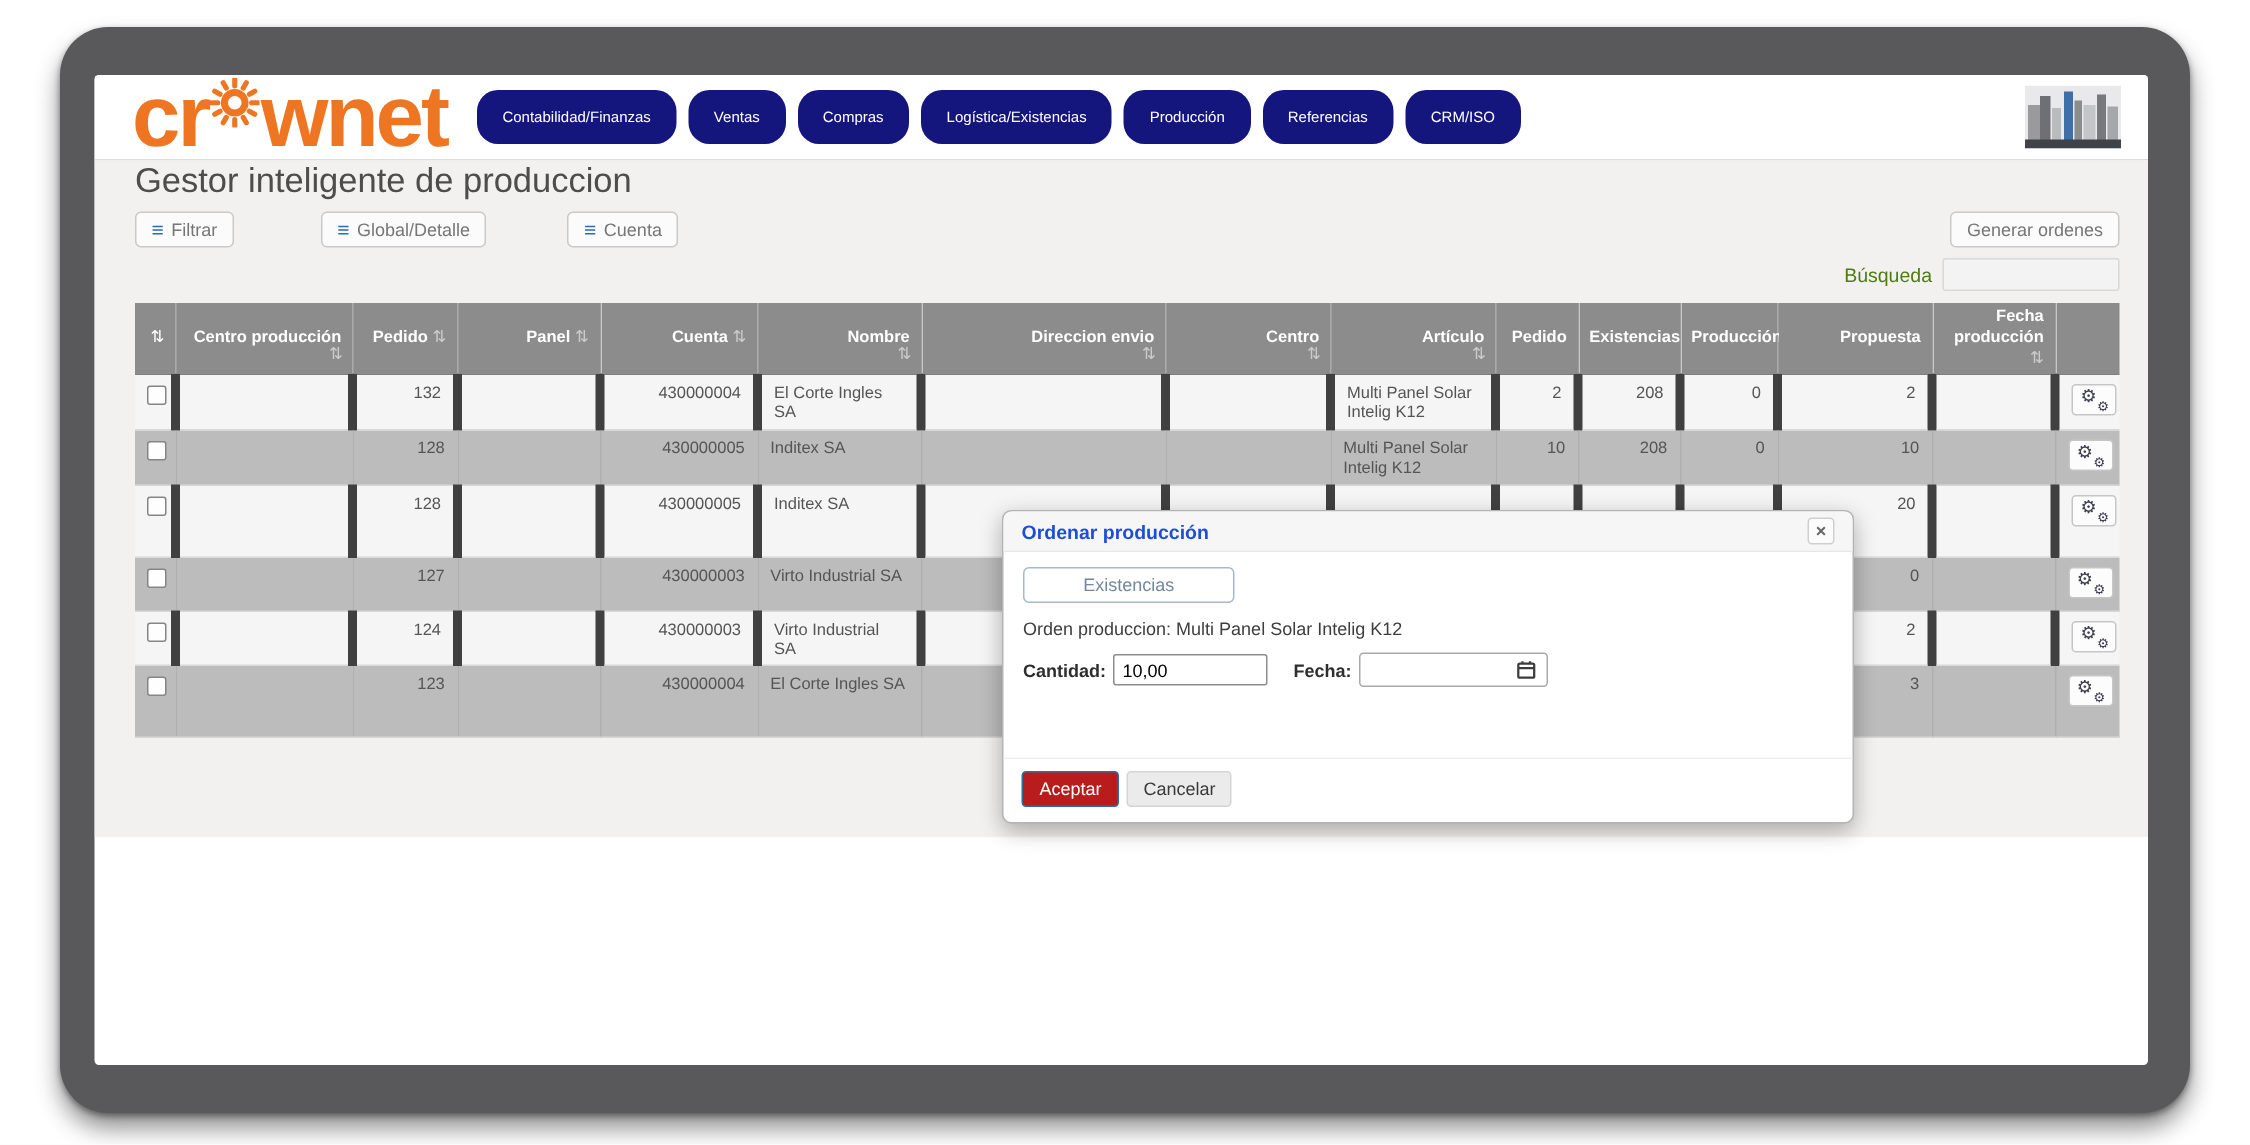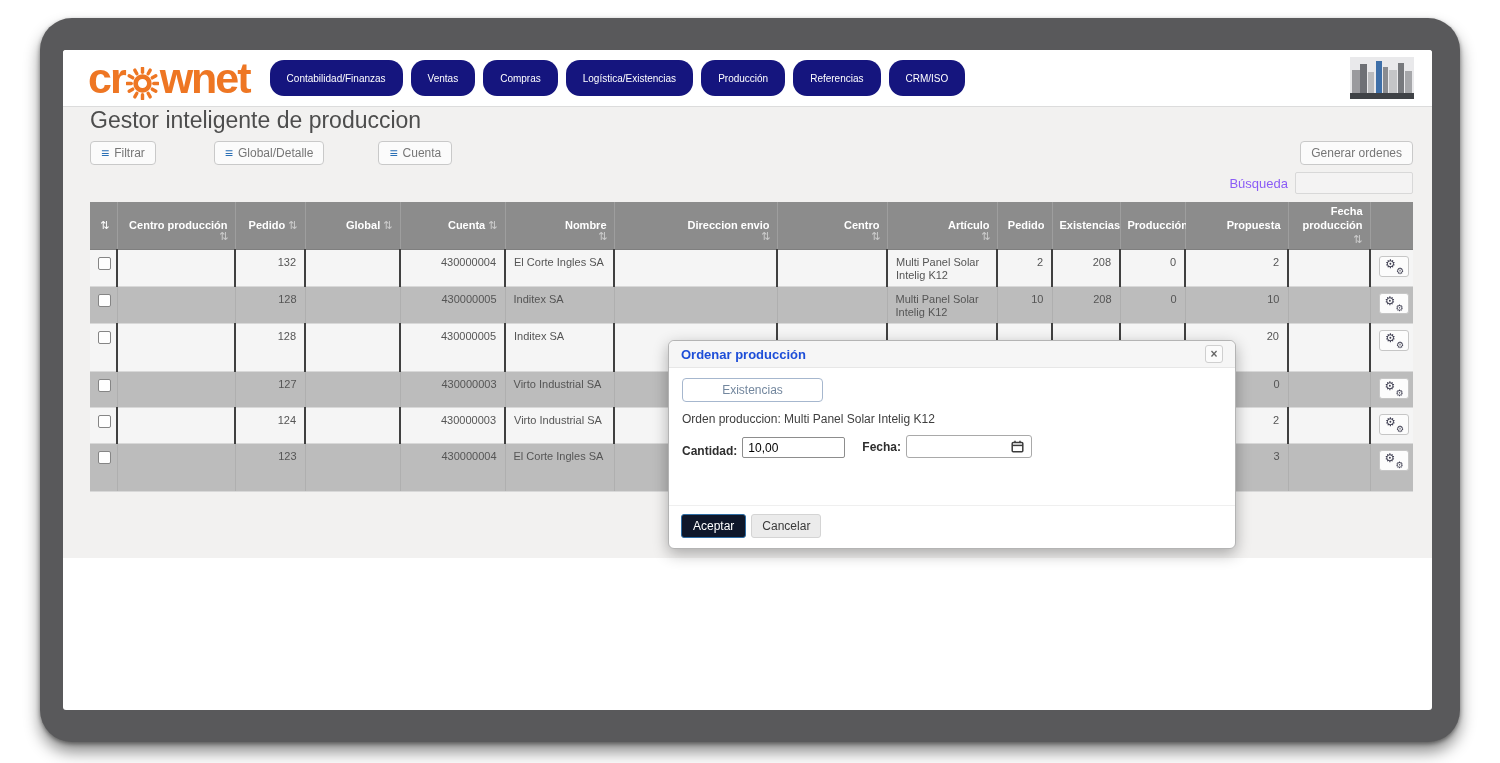--- a/index.html
+++ b/index.html
@@ -9,56 +9,56 @@
   
   .frame { position:absolute; left:40px; top:18px; width:1420px; height:724px;
            background:#59595b; border-radius:32px;
            box-shadow:0 10px 16px rgba(0,0,0,.45), 0 2px 4px rgba(0,0,0,.4); }
   .screen { position:absolute; left:23px; top:32px; width:1369px; height:660px;
             background:#fff; border-radius:3px; overflow:hidden; }
 
   
   .topbar { height:57px; display:flex; align-items:center; padding:0 10px 0 25px;
             border-bottom:1px solid #dcdcdc; background:#fff; }
-  .logo { display:flex; align-items:flex-end; font-weight:bold; font-size:43px;
+  .logo { display:flex; align-items:flex-start; font-weight:bold; font-size:58px;
           color:#ee7623; letter-spacing:-2px; line-height:1; cursor:pointer; }
   .logo svg { margin:3px 1px 0; }
   .nav { display:flex; gap:8px; margin-left:20px; }
   .nav-btn { background:#15157e; color:#fff; border:none; border-radius:14px; height:36px;
              padding:0 17px; font-size:10px; font-family:"Liberation Sans",sans-serif; cursor:pointer; }
   .skyline { margin-left:auto; margin-right:8px; display:block; }
 
   
   .content { position:relative; height:451px; background:#f2f1f0; padding:0 19px 0 27px; }
   .page-title { margin:0; font-size:23px; font-weight:400; color:#4d4d4d; }
   .toolbar { display:flex; align-items:center; margin-top:7px; }
   .tbtn { display:inline-flex; align-items:center; gap:5px; height:24px; background:#fbfbfb;
           border:1px solid #c9c9c9; border-radius:4px; color:#767676; font-size:12px;
           padding:0 10px; cursor:pointer; font-family:"Liberation Sans",sans-serif; }
   .tbtn .menu-ic { color:#2a6fb5; font-size:14px; font-weight:bold; }
   .tbtn.global { margin-left:58px; }
   .tbtn.informe { margin-left:54px; }
   .tbtn.generar { margin-left:auto; }
   .search-row { display:flex; justify-content:flex-end; align-items:center; margin-top:7px; }
-  .search-row label { font-size:13px; color:#8b5cf6; margin-right:7px; }
+  .search-row label { font-size:13px; color:#4d7c0f; margin-right:7px; }
   .search-input { width:118px; height:22px; border:1px solid #d8d8d8; background:#f4f3f3;
                   border-radius:2px; padding:0 5px; font-size:12px; }
 
   
   table.grid { margin-top:8px; border-collapse:collapse; table-layout:fixed; width:1323px; font-size:11px; }
   .grid th { position:relative; background:#8c8c8c; color:#fff; font-size:11px; font-weight:bold;
              padding:3px 7px; border-right:1px solid #9e9e9e; border-bottom:1px solid #7f7f7f;
              line-height:1.25; vertical-align:middle; height:40px;text-align:right; }
   .grid th:last-child { border-right:none; }
   .grid th.sortable { cursor:pointer; }
   .sort-ic { color:rgba(255,255,255,.55); font-size:11px; font-weight:normal; }
   .sort-abs { position:absolute; right:6px; bottom:6px; }
   th.c0 .sort-ic { color:#fff; }
   .grid td { padding:6px 8px 3px; color:#555; vertical-align:top; line-height:13px; }
-  tr.row-light td { background:#f5f5f5; border-right:2px solid #404040; border-bottom:1px solid #d8d8d8; }
+  tr.row-light td { background:#f5f5f5; border-right:6px solid #404040; border-bottom:1px solid #d8d8d8; }
   tr.row-dark td  { background:#bcbcbc; border-right:1px solid #afafaf; border-bottom:1px solid #d8d8d8; }
   .grid td:last-child { border-right:none; }
   .ta-r { text-align:right; } .ta-l { text-align:left; } .ta-c { text-align:center; }
   tr.h37 { height:37px; } tr.h36 { height:36px; } tr.h48 { height:48px; }
   .cbx { display:inline-block; width:13px; height:13px; border:1px solid #858585; background:#fefefe;
          border-radius:2px; margin-top:1px; cursor:pointer; }
   .gear-btn { position:relative; width:30px; height:21px; background:#fcfcfc; border:1px solid #c6c6c6;
               border-radius:3px; cursor:pointer; display:inline-block; }
   .gear-btn .g1 { position:absolute; left:5px; top:1px; font-size:12px; color:#3f3f52; line-height:12px; }
   .gear-btn .g2 { position:absolute; right:4px; bottom:0; font-size:9px; color:#3f3f52; line-height:9px; }
@@ -70,29 +70,29 @@
   .modal-header { background:#f6f6f6; border-bottom:1px solid #e7e7e7; border-radius:6px 6px 0 0;
                   padding:0 12px; display:flex; align-items:center; height:27px; flex:0 0 27px; }
   .modal-title { font-size:13px; font-weight:bold; color:#1d4ed8; }
   .modal-close { margin-left:auto; width:18px; height:18px; border:1px solid #cfcfcf; border-radius:3px;
                  background:#fbfbfb; color:#666; font-size:12px; font-weight:bold; line-height:15px;
                  text-align:center; cursor:pointer; padding:0; }
   .modal-body { padding:10px 13px 0; flex:1; }
   .existencias-btn { width:141px; height:24px; background:#fff; border:1px solid #a6b7ce; border-radius:4px;
                      color:#73879e; font-size:12px; cursor:pointer; font-family:"Liberation Sans",sans-serif; }
   .orden-text { font-size:12px; color:#3e3e3e; margin-top:10px; }
-  .form-row { display:flex; align-items:flex-end; margin-top:9px; font-size:12px; }
+  .form-row { display:flex; align-items:center; margin-top:9px; font-size:12px; }
   .flabel { font-weight:bold; color:#2e2e2e; margin-right:5px; }
   .cantidad-input { width:103px; height:21px; border:1px solid #8d8d8d; border-radius:2px;
                     font-size:12px; padding:0 5px; }
   .fecha-wrap { margin-left:17px; display:flex; align-items:center; }
   .fecha-input { width:126px; height:23px; border:1px solid #a9a9a9; border-radius:3px; background:#fff;
                  display:flex; align-items:center; justify-content:flex-end; padding-right:7px; cursor:text; }
   .modal-footer { border-top:1px solid #efefef; padding:8px 12px 10px; display:flex; gap:5px; flex:0 0 auto; }
-  .btn-aceptar { background:#0f172a; border:1px solid #2e6da4; color:#fff; border-radius:3px;
+  .btn-aceptar { background:#b91c1c; border:1px solid #2e6da4; color:#fff; border-radius:3px;
                  font-size:12px; padding:4px 11px; cursor:pointer; }
   .btn-cancelar { background:#ebebeb; border:1px solid #d4d4d4; color:#3a3a3a; border-radius:3px;
                   font-size:12px; padding:4px 10px; cursor:pointer; }
 </style>
 </head>
 <body>
 
 <div class="stage">
   <div class="frame">
     <div class="screen">
@@ -184,21 +184,21 @@
               <col style="width:65px">
             <col style="width:103px">
               <col style="width:82px">
               <col style="width:43px">
           </colgroup>
           <thead>
             <tr>
               <th class="c0 ta-c sortable"><span class="sort-ic">⇅</span></th>
               <th class="ta-l sortable"><span>Centro producción</span><span class="sort-ic sort-abs">⇅</span></th>
               <th class="ta-r sortable"><span>Pedido</span> <span class="sort-ic">⇅</span></th>
-              <th class="ta-r sortable"><span>Global</span> <span class="sort-ic">⇅</span></th>
+              <th class="ta-r sortable"><span>Panel</span> <span class="sort-ic">⇅</span></th>
               <th class="ta-r sortable"><span>Cuenta</span> <span class="sort-ic">⇅</span></th>
               <th class="ta-l sortable"><span>Nombre</span><span class="sort-ic sort-abs">⇅</span></th>
               <th class="ta-l sortable"><span>Direccion envio</span><span class="sort-ic sort-abs">⇅</span></th>
               <th class="ta-l sortable"><span>Centro</span><span class="sort-ic sort-abs">⇅</span></th>
               <th class="ta-l sortable"><span>Artículo</span><span class="sort-ic sort-abs">⇅</span></th>
               <th class="ta-r"><span>Pedido</span></th>
               <th class="ta-r"><span>Existencias</span></th>
               <th class="ta-r"><span>Producción</span></th>
               <th class="ta-r"><span>Propuesta</span></th>
               <th class="ta-r sortable"><span>Fecha producción</span> <span class="sort-ic">⇅</span></th>

